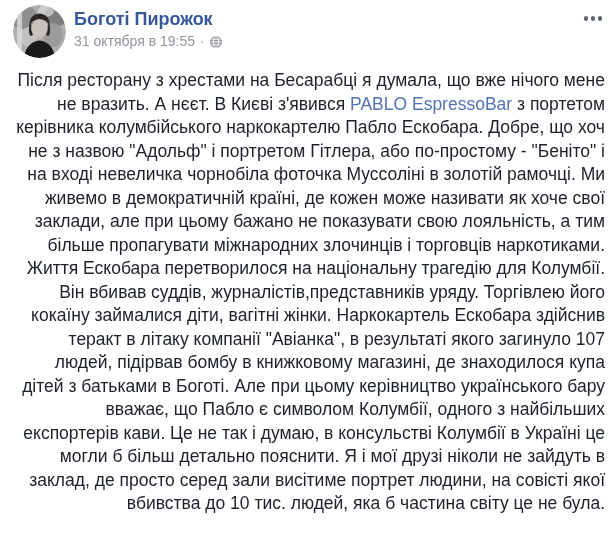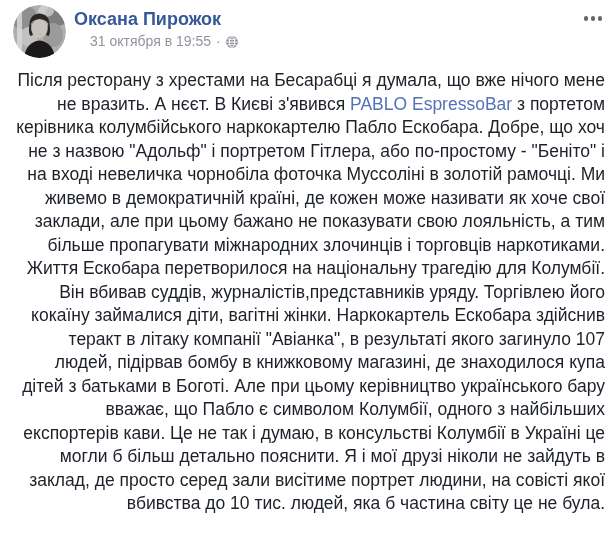--- a/index.html
+++ b/index.html
@@ -38,21 +38,21 @@
     cursor: pointer;
   }
   .sub {
     margin-top: 3px;
     display: flex;
     align-items: center;
     font-size: 14px;
     color: var(--timestamp, #90949c);
     line-height: 17px;
   }
-  .timestamp { color: var(--timestamp, #90949c); text-decoration: none; cursor: pointer; margin-left: 16px; }
+  .timestamp { color: var(--timestamp, #90949c); text-decoration: none; cursor: pointer; }
   .sep { margin: 0 5px 0 5px; }
   .globe { display: inline-flex; align-items: center; }
   .more-btn {
     position: absolute;
     top: 12px;
     right: 9px;
     display: flex;
     gap: 2.5px;
     padding: 4px;
     cursor: pointer;
@@ -102,21 +102,21 @@
           <path d="M 11 53 Q 13 37 26.5 35.5 Q 40 37 42 53 Z" fill="#1c1a19"></path>
           <rect x="23.8" y="28" width="5.4" height="7" fill="#b5b0ac"></rect>
           <ellipse cx="26.5" cy="23.5" rx="8" ry="9.5" fill="#c8c2bd"></ellipse>
           <path d="M 16.5 22 Q 15.5 9.5 26.5 8.5 Q 37.5 9.5 36.5 22 Q 35 14.5 26.5 14 Q 18 14.5 16.5 22 Z" fill="#2b2724"></path>
           <path d="M 16.5 20 Q 15 28 17.5 31 L 20 30 Q 17.5 25 18 19 Z" fill="#2b2724"></path>
           <path d="M 36.5 20 Q 38 28 35.5 31 L 33 30 Q 35.5 25 35 19 Z" fill="#2b2724"></path>
         </g>
       </svg>
     </a>
     <div class="hmeta">
-      <a class="author">Оксана Пирожок</a>
+      <a class="author">Боготі Пирожок</a>
       <div class="sub">
         <a class="timestamp">31 октября в 19:55</a>
         <span class="sep">·</span>
         <span class="globe">
           <svg width="12" height="12" viewBox="0 0 12 12">
             <circle cx="6" cy="6" r="6" fill="#90949c"></circle>
             <ellipse cx="6" cy="6" rx="2.6" ry="5.2" fill="none" stroke="#ffffff" stroke-width="1"></ellipse>
             <line x1="0.5" y1="6" x2="11.5" y2="6" stroke="#ffffff" stroke-width="1"></line>
             <path d="M 1.2 2.8 Q 6 4.6 10.8 2.8" fill="none" stroke="#ffffff" stroke-width="0.9"></path>
             <path d="M 1.2 9.2 Q 6 7.4 10.8 9.2" fill="none" stroke="#ffffff" stroke-width="0.9"></path>

